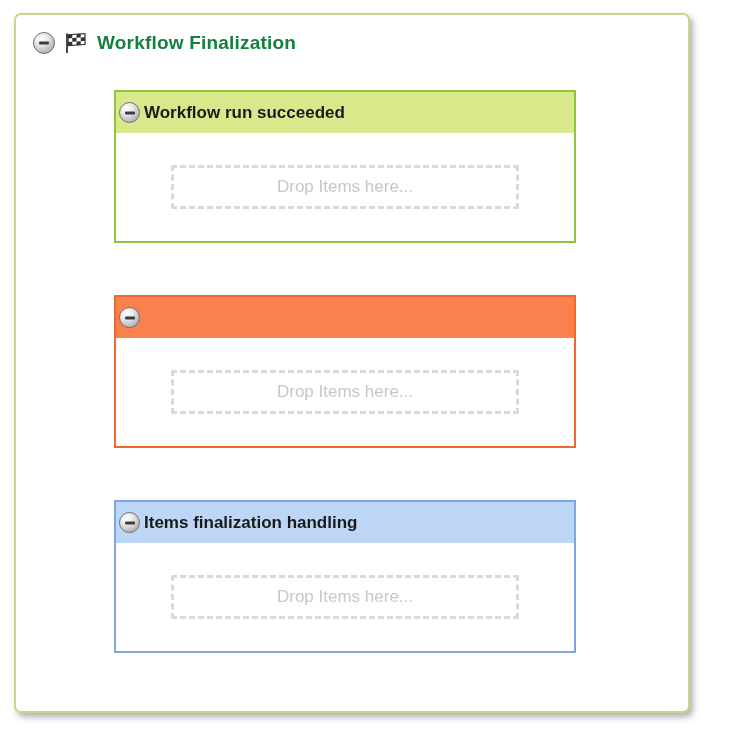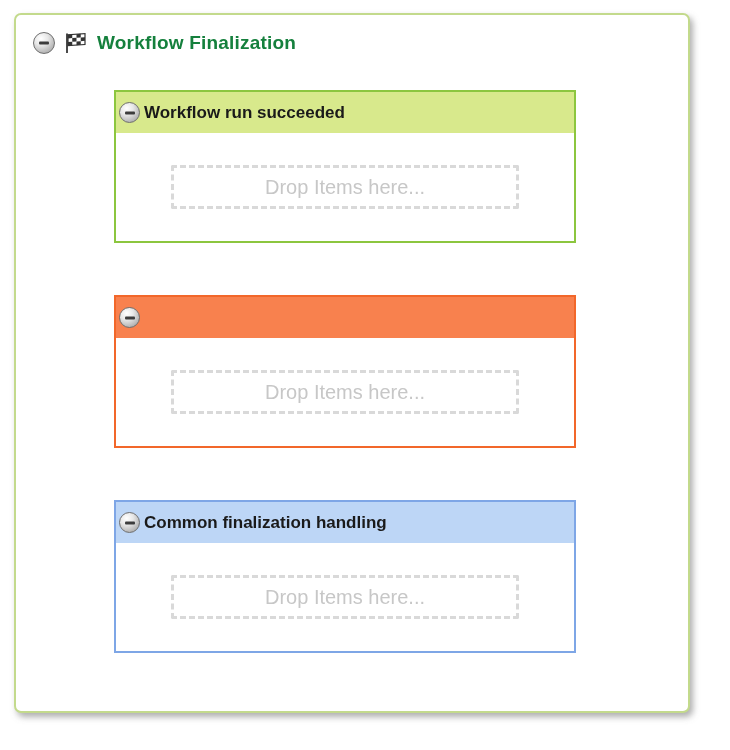--- a/index.html
+++ b/index.html
@@ -114,21 +114,21 @@
   .drop-zone {
     width: 348px;
     height: 44px;
     border: 3px dashed #d9d9d9;
     border-radius: 2px;
     box-sizing: border-box;
     display: flex;
     align-items: center;
     justify-content: center;
     color: #c7c7c7;
-    font-size: 20px;
+    font-size: 17px;
   }
 </style>
 </head>
 <body>
 
 <div class="panel" style="border-color: rgb(195, 218, 140);">
 
   <div class="panel-header">
     <button class="collapse-btn" title=""></button>
     <svg class="flag-icon" viewBox="0 0 24 22">
@@ -163,21 +163,21 @@
         <button class="collapse-btn"></button>
       </div>
       <div class="section-body">
         <div class="drop-zone">Drop Items here...</div>
       </div>
     </div>
 
     <div class="section" style="--border: #7ea6e6; --bg: #bdd6f6;">
       <div class="section-header">
         <button class="collapse-btn"></button>
-        <span class="section-title">Common finalization handling</span>
+        <span class="section-title">Items finalization handling</span>
       </div>
       <div class="section-body">
         <div class="drop-zone">Drop Items here...</div>
       </div>
     </div>
 
   </div>
 </div>
 
 </body></html>

